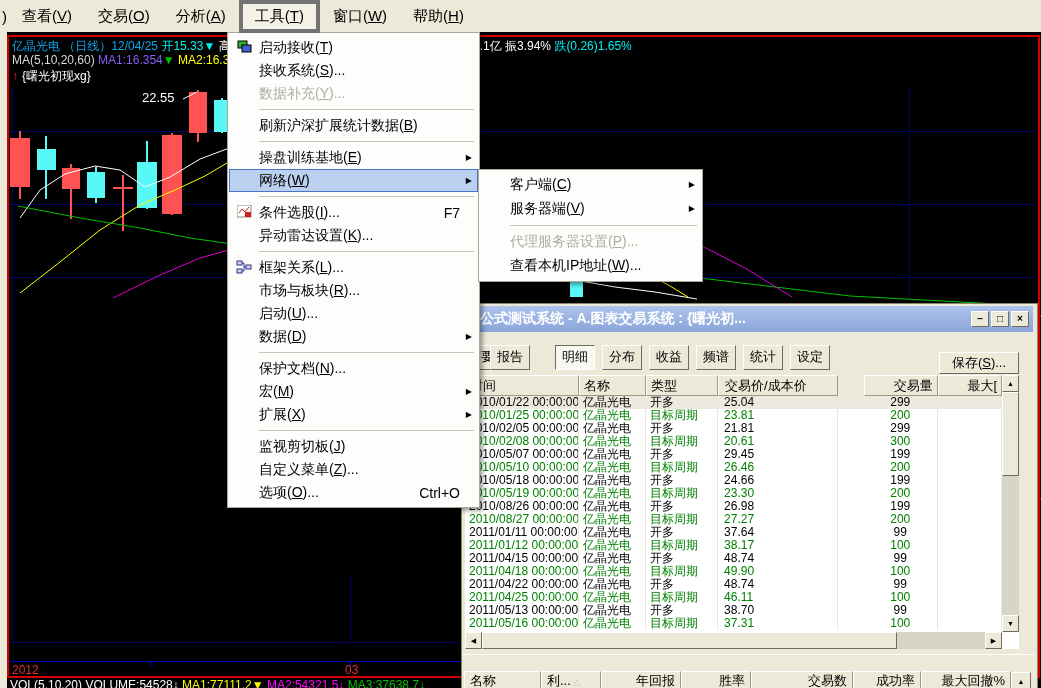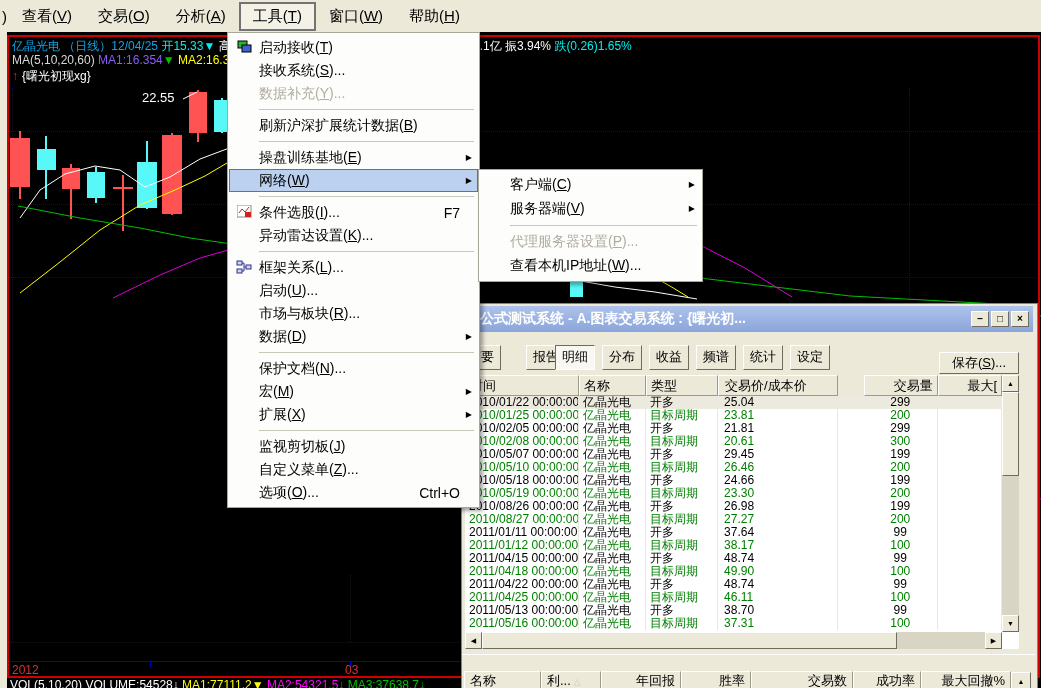--- a/index.html
+++ b/index.html
@@ -3,21 +3,21 @@
 <meta charset="utf-8">
 <style>
   html,body{margin:0;padding:0;background:#444;}
   .page{position:relative;width:1041px;height:688px;overflow:hidden;background:#ECE9D8;
         font-family:"Liberation Sans","DejaVu Sans",sans-serif;-webkit-font-smoothing:none;}
   
   .menubar{position:absolute;left:0;top:0;width:1041px;height:32px;background:#ECE9D8;z-index:50;
            display:flex;align-items:center;font-size:15px;color:#000;}
   .mb-item{padding:4px 13px;cursor:default;white-space:nowrap;}
   .mb-item.partial{padding:4px 2px;}
-  .mb-item.active{border:2px solid #737373;background:#F4F2E6;padding:3px 12px;}
+  .mb-item.active{border:4px solid #737373;background:#F4F2E6;padding:3px 12px;}
   .mb-item u{text-decoration:underline;}
   
   .chart{position:absolute;left:0;top:32px;width:1041px;height:656px;background:#000;z-index:1;overflow:hidden;}
   .left-frame{position:absolute;left:0;top:0;width:7px;height:656px;background:#ECE9D8;}
   .cb{position:absolute;background:#D00000;}
   .cb.t{left:7px;top:3px;width:1032px;height:2px;}
   .cb.l{left:7px;top:3px;width:2px;height:643px;}
   .cb.b{left:7px;top:644px;width:1032px;height:2px;}
   .cb.r{left:1038px;top:3px;width:2px;height:643px;}
   .grid-h{position:absolute;left:9px;width:1027px;height:0;border-top:1px dotted #0000C8;}
@@ -176,21 +176,21 @@
     <div class="titlebar">
       <span class="title-text">公式测试系统 - A.图表交易系统 : {曙光初...</span>
       <span class="winbtns">
         <button class="winbtn">–</button>
         <button class="winbtn">□</button>
         <button class="winbtn">×</button>
       </span>
     </div>
     <div id="tabs">
         <div class="tab" style="left: -1px;">摘要</div>
-        <div class="tab" style="left: 64px;">报告</div>
+        <div class="tab" style="left: 28px;">报告</div>
         <div class="tab active" style="left: 93px;">明细</div>
         <div class="tab" style="left: 140px;">分布</div>
         <div class="tab" style="left: 187px;">收益</div>
         <div class="tab" style="left: 234px;">频谱</div>
         <div class="tab" style="left: 281px;">统计</div>
         <div class="tab" style="left: 328px;">设定</div>
       </div>
     <button class="save-btn u-accel">保存(<u>S</u>)...</button>
     <div class="table-wrap">
       <div class="tbl-left">
@@ -426,25 +426,25 @@
         <span class="mi-icon"><svg width="16" height="14">
             <rect x="1" y="1" width="5" height="4" fill="#C8D8F0" stroke="#303090"></rect>
             <rect x="10" y="5" width="5" height="4" fill="#C8D8F0" stroke="#303090"></rect>
             <rect x="1" y="9" width="5" height="4" fill="#C8D8F0" stroke="#303090"></rect>
             <path d="M6 3 H8 V11 H6 M8 7 H10" fill="none" stroke="#303090"></path>
           </svg></span>
         <span class="mi-label">框架关系(<u>L</u>)...</span>
       </div>
       <div class="menu-item">
         <span class="mi-icon"></span>
+        <span class="mi-label">市场与板块(<u>R</u>)...</span>
+      </div>
+      <div class="menu-item">
+        <span class="mi-icon"></span>
         <span class="mi-label">启动(<u>U</u>)...</span>
-      </div>
-      <div class="menu-item">
-        <span class="mi-icon"></span>
-        <span class="mi-label">市场与板块(<u>R</u>)...</span>
       </div>
       <div class="menu-item">
         <span class="mi-icon"></span>
         <span class="mi-label">数据(<u>D</u>)</span>
         <span class="mi-arrow">▶</span>
       </div>
       <div class="menu-sep"></div>
       <div class="menu-item">
         <span class="mi-icon"></span>
         <span class="mi-label">保护文档(<u>N</u>)...</span>

